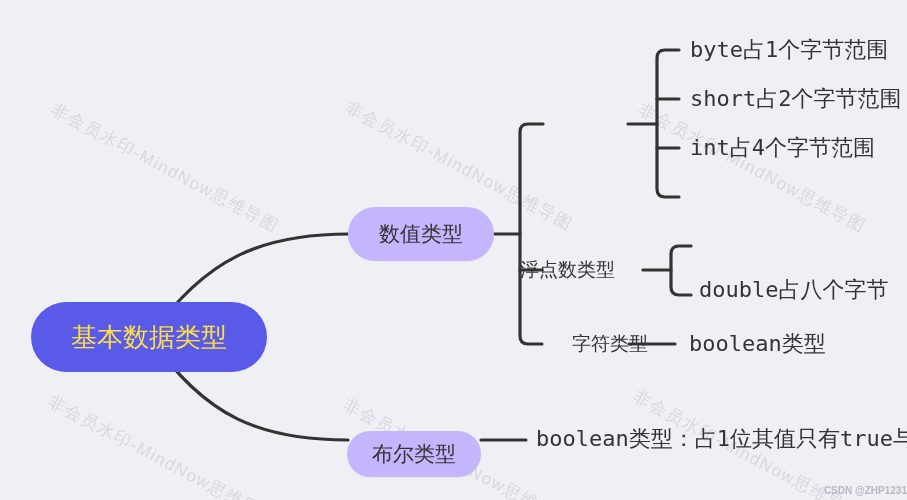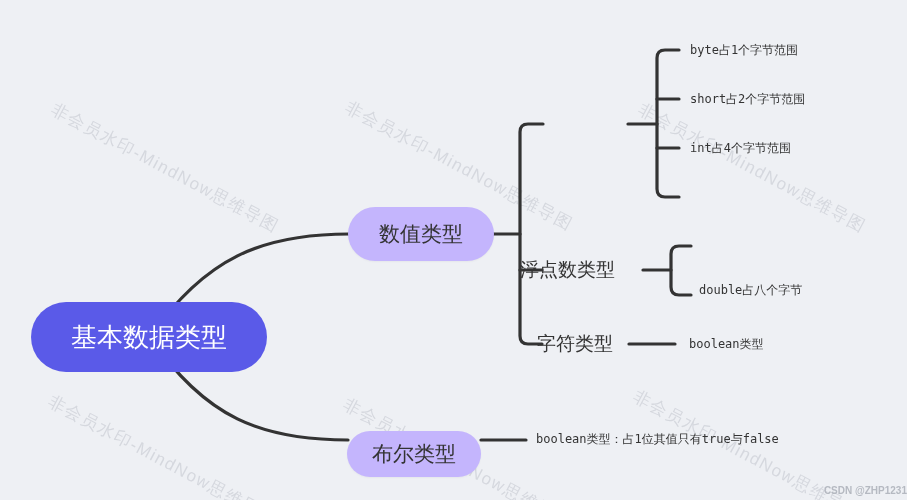--- a/index.html
+++ b/index.html
@@ -29,41 +29,41 @@
 
   .node{
     position:absolute;
     display:flex;align-items:center;justify-content:center;
     white-space:nowrap;
   }
   .node-root{
     left:31px;top:302px;width:236px;height:70px;
     background:#5a5ae8;
     border-radius:36px;
-    color:#ffffff;font-size:26px;
+    color:#fde047;font-size:26px;
     font-family:"Liberation Sans", sans-serif;
   }
   .node-pill{
     background:#c4b5fd;border-radius:28px;
     color:#333;font-size:21px;
     font-family:Liberation Mono, monospace;
     box-shadow:0 1px 2px rgba(0,0,0,0.04);
   }
   .node-num{left:348px;top:207px;width:146px;height:54px;}
   .node-bool{left:347px;top:411px;width:134px;height:46px;margin-top:20px;}
 
   .label{
     position:absolute;
     transform:translateY(-50%);
     color:#333;
     white-space:nowrap;
     font-family:"DejaVu Sans Mono","Liberation Serif",serif;
   }
   .branch-label{font-size:19px;}
-  .leaf-label{font-size:12px;}
+  .leaf-label{font-size:22px;}
 
   .credit{
     position:absolute;right:0;bottom:4px;
     font-size:10px;color:#b5b9c1;
     font-family:"Liberation Sans", sans-serif;
     font-weight:bold;
   }
 </style>
 </head>
 <body>
@@ -91,21 +91,21 @@
     <path d="M 691 246 H 679 Q 671 246 671 254 V 287 Q 671 295 679 295 H 691"></path>
     <path d="M 629 344 H 675"></path>
     <path d="M 481 440 H 526"></path>
   </svg>
 
   <div class="node node-root">基本数据类型</div>
   <div class="node node-pill node-num">数值类型</div>
   <div class="node node-pill node-bool">布尔类型</div>
 
   <div class="label branch-label" style="left:520px;top:270px;">浮点数类型</div>
-  <div class="label branch-label" style="left:537px;top:344px;">字符类型</div>
+  <div class="label branch-label" style="left:572px;top:344px;">字符类型</div>
 
   <div class="label leaf-label" style="left:690px;top:50px;">byte占1个字节范围</div>
   <div class="label leaf-label" style="left:690px;top:99px;">short占2个字节范围</div>
   <div class="label leaf-label" style="left:690px;top:148px;">int占4个字节范围</div>
   <div class="label leaf-label" style="left:699px;top:290px;">double占八个字节</div>
   <div class="label leaf-label" style="left:689px;top:344px;">boolean类型</div>
   <div class="label leaf-label" style="left:536px;top:439px;">boolean类型：占1位其值只有true与false</div>
 
   <div class="credit">CSDN @ZHP1231</div>
 </div>

